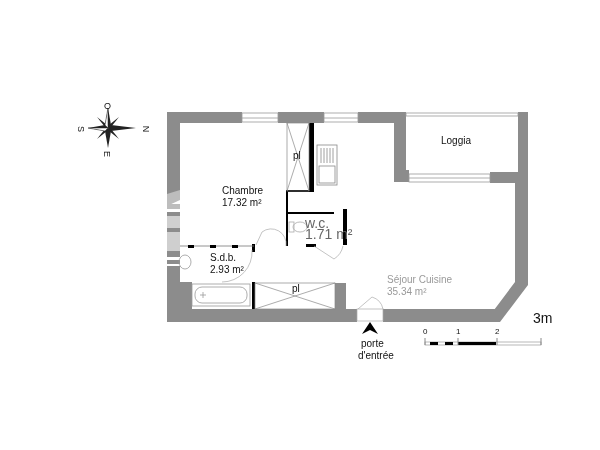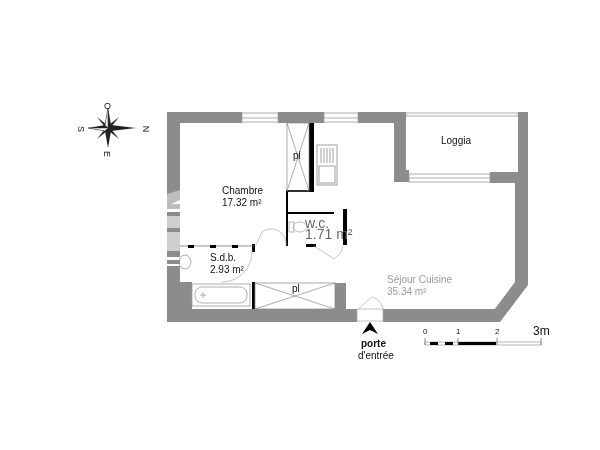--- a/index.html
+++ b/index.html
@@ -174,20 +174,20 @@
 
 <div class="lbl room-label" style="left:210px;top:252px;">
   <div>S.d.b.</div>
   <div>2.93 m²</div>
 </div>
 
 <div class="lbl" style="left:293px;top:150px;">pl</div>
 <div class="lbl" style="left:292px;top:283px;">pl</div>
 
 <div class="lbl" style="left:358px;top:338px;line-height:12px;">
-  <div style="padding-left:3px;font-weight:bold;">porte</div>
+  <div style="padding-left:3px;">porte</div>
   <div>d'entrée</div>
 </div>
 
 <div class="lbl" style="left:423px;top:326px;font-size:8px;">0</div>
 <div class="lbl" style="left:456px;top:326px;font-size:8px;">1</div>
 <div class="lbl" style="left:495px;top:326px;font-size:8px;">2</div>
-<div class="lbl" style="left:533px;top:325px;font-size:12px;">3m</div>
+<div class="lbl" style="left:533px;top:312px;font-size:14px;">3m</div>
 
 </body></html>

